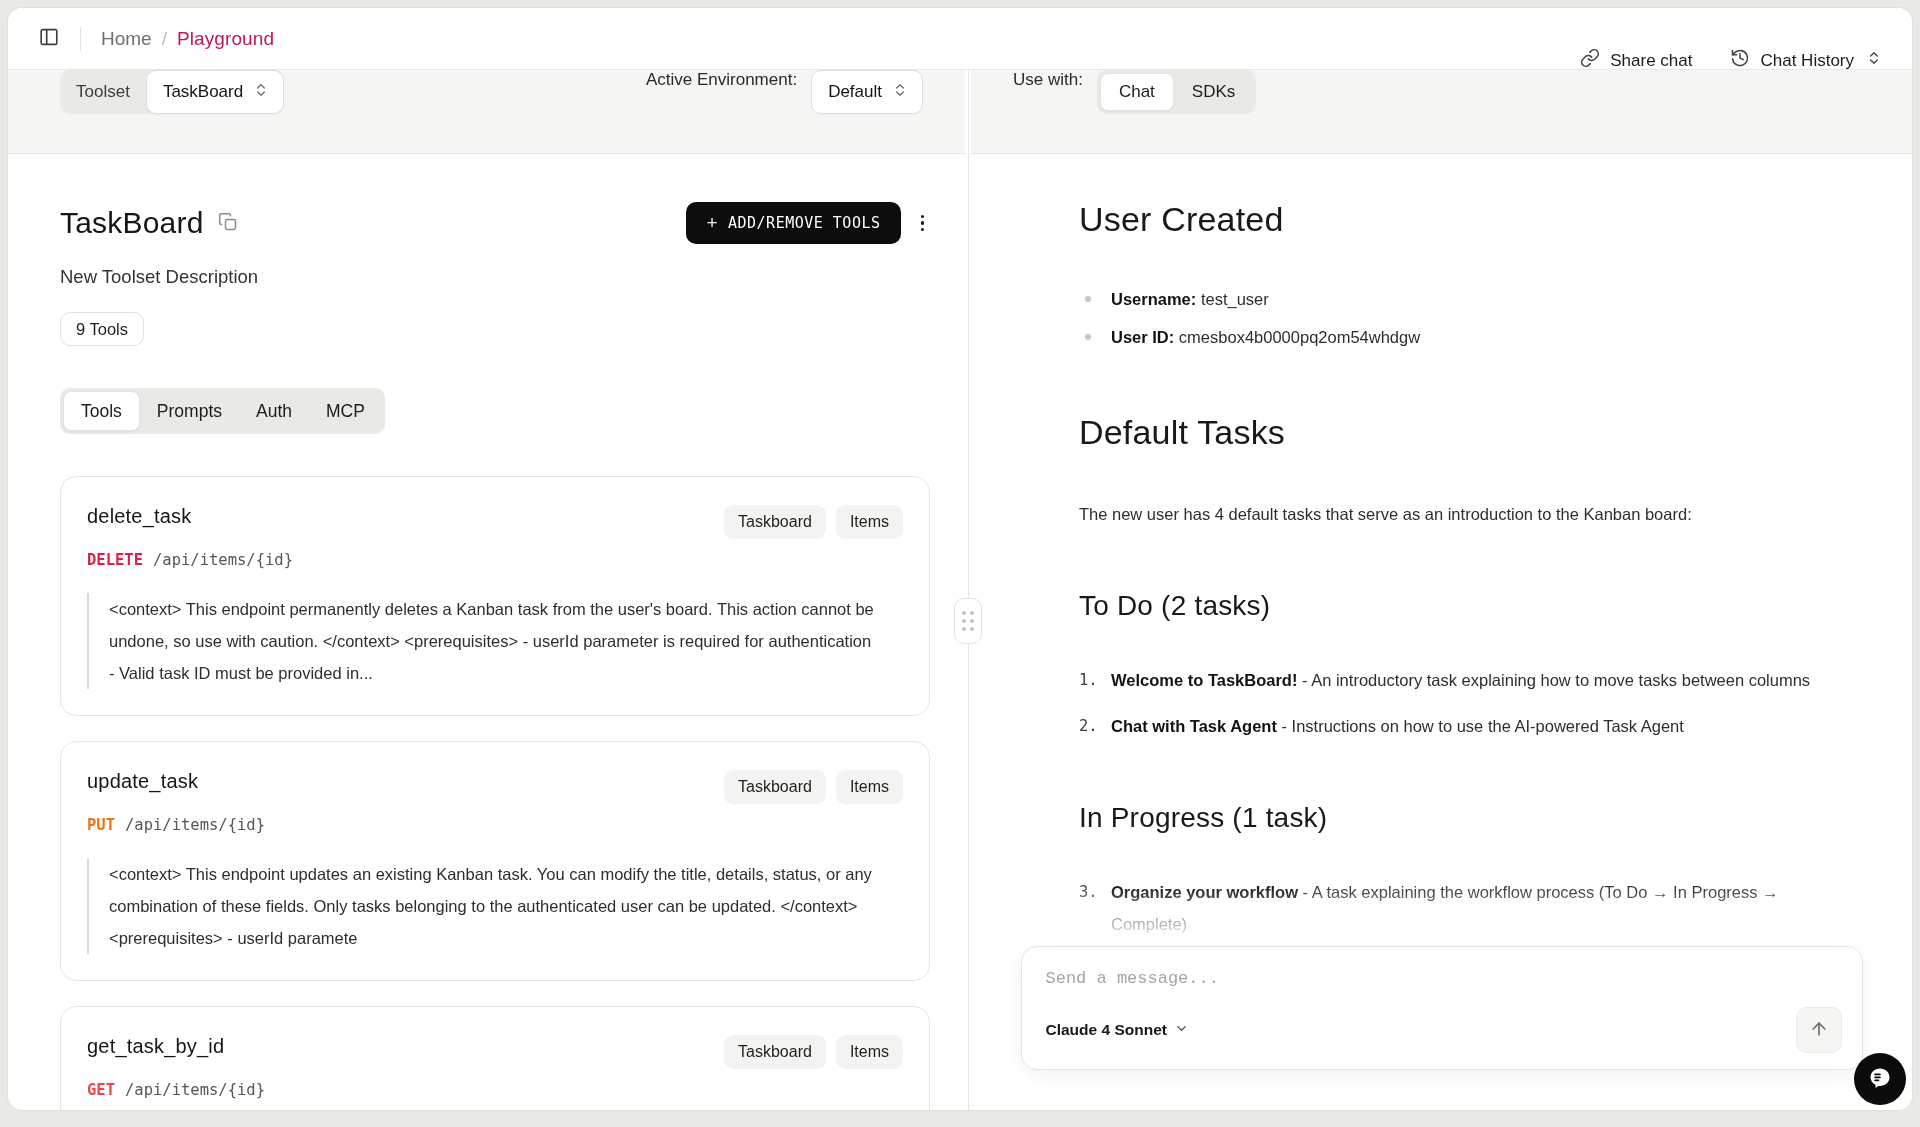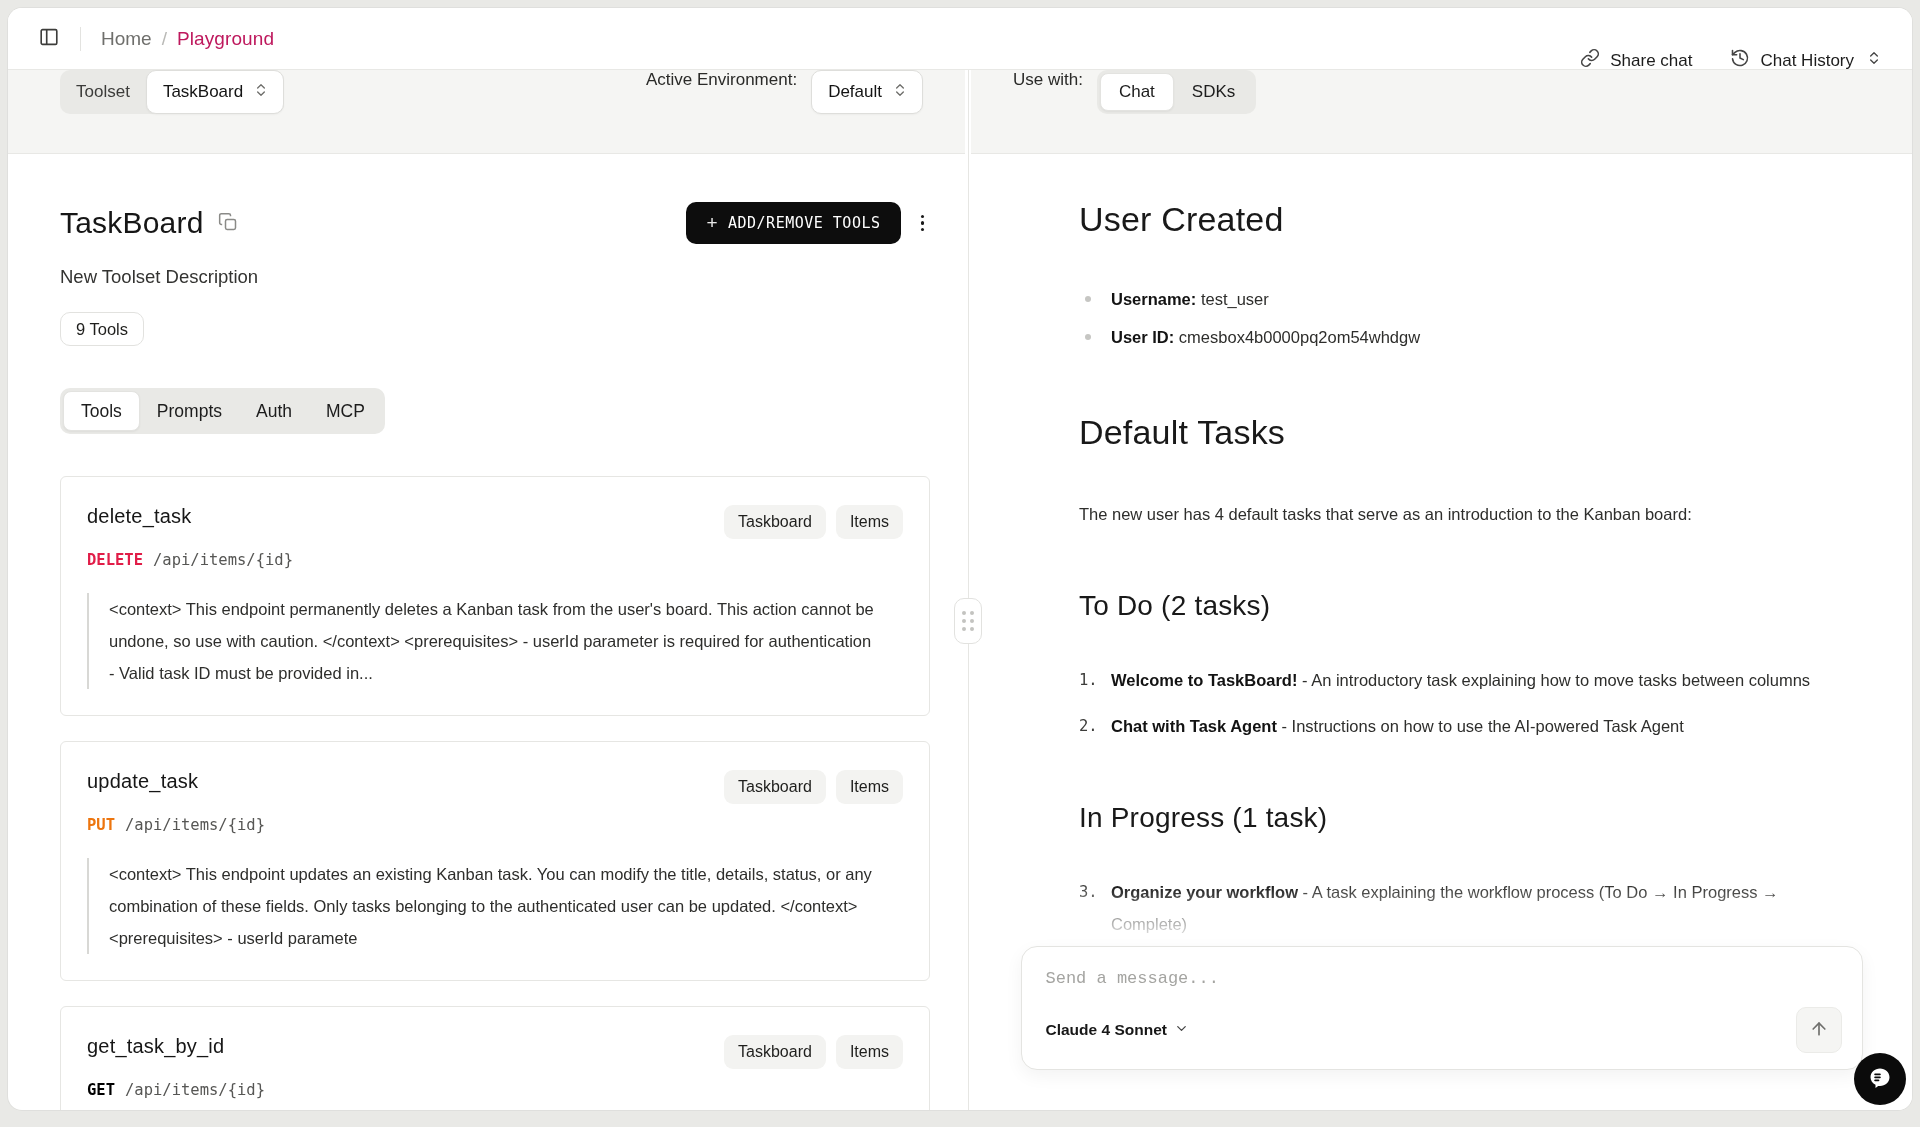--- a/index.html
+++ b/index.html
@@ -92,21 +92,21 @@
   .tools-count {
     display:inline-flex; align-items:center; margin-top:24px; height:34px; padding:0 15px;
     border:1px solid #e2e2df; border-radius:10px; font-size:16.5px; color:#1f1f1d; background:#fff;
   }
   .tabs { margin-top:42px; }
   .tabs .segmented { height:46px; }
   .tabs .seg-opt { height:40px; font-size:17.5px; padding:0 17px; }
 
   .tool-list { margin-top:42px; }
   .tool-card {
-    width:870px; border:1px solid #e6e6e3; border-radius:6px; background:#fff;
+    width:870px; border:1px solid #e6e6e3; border-radius:16px; background:#fff;
     padding:28px 26px 26px 26px; margin-bottom:25px; cursor:pointer;
   }
   .tool-card-head { display:flex; align-items:flex-start; }
   .tool-name { font-size:20px; color:#161616; letter-spacing:0.2px; }
   .tool-badges { margin-left:auto; display:flex; gap:10px; }
   .badge {
     background:#f3f3f1; border-radius:9px; height:34px; display:inline-flex; align-items:center;
     padding:0 14px; font-size:16px; color:#1f1f1d;
   }
   .endpoint { margin-top:12px; font-family:"DejaVu Sans Mono", monospace; font-size:15.5px; }
@@ -315,21 +315,21 @@
 
           <div class="tool-card">
             <div class="tool-card-head">
               <span class="tool-name">get_task_by_id</span>
               <span class="tool-badges">
                 <span class="badge">Taskboard</span>
                 <span class="badge">Items</span>
               </span>
             </div>
             <div class="endpoint">
-              <span class="method" style="color: #000000;">GET</span><span class="path">/api/items/{id}</span>
+              <span class="method" style="color: #ef4444;">GET</span><span class="path">/api/items/{id}</span>
             </div>
 
           </div>
 
         </div>
       </div>
     </div>
 
     <div class="col-divider">
       <div class="drag-handle">

